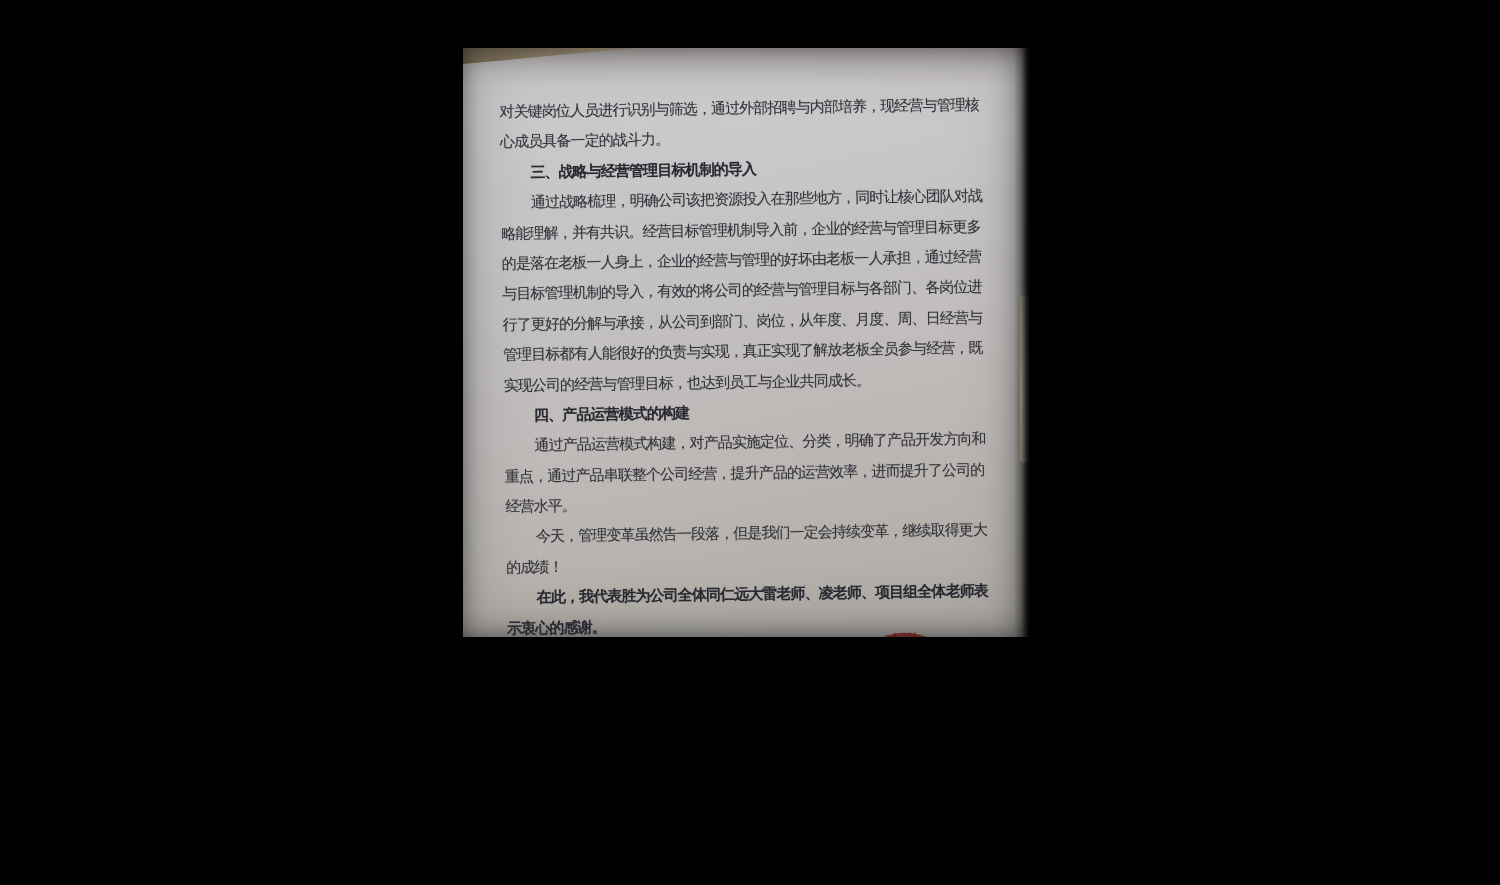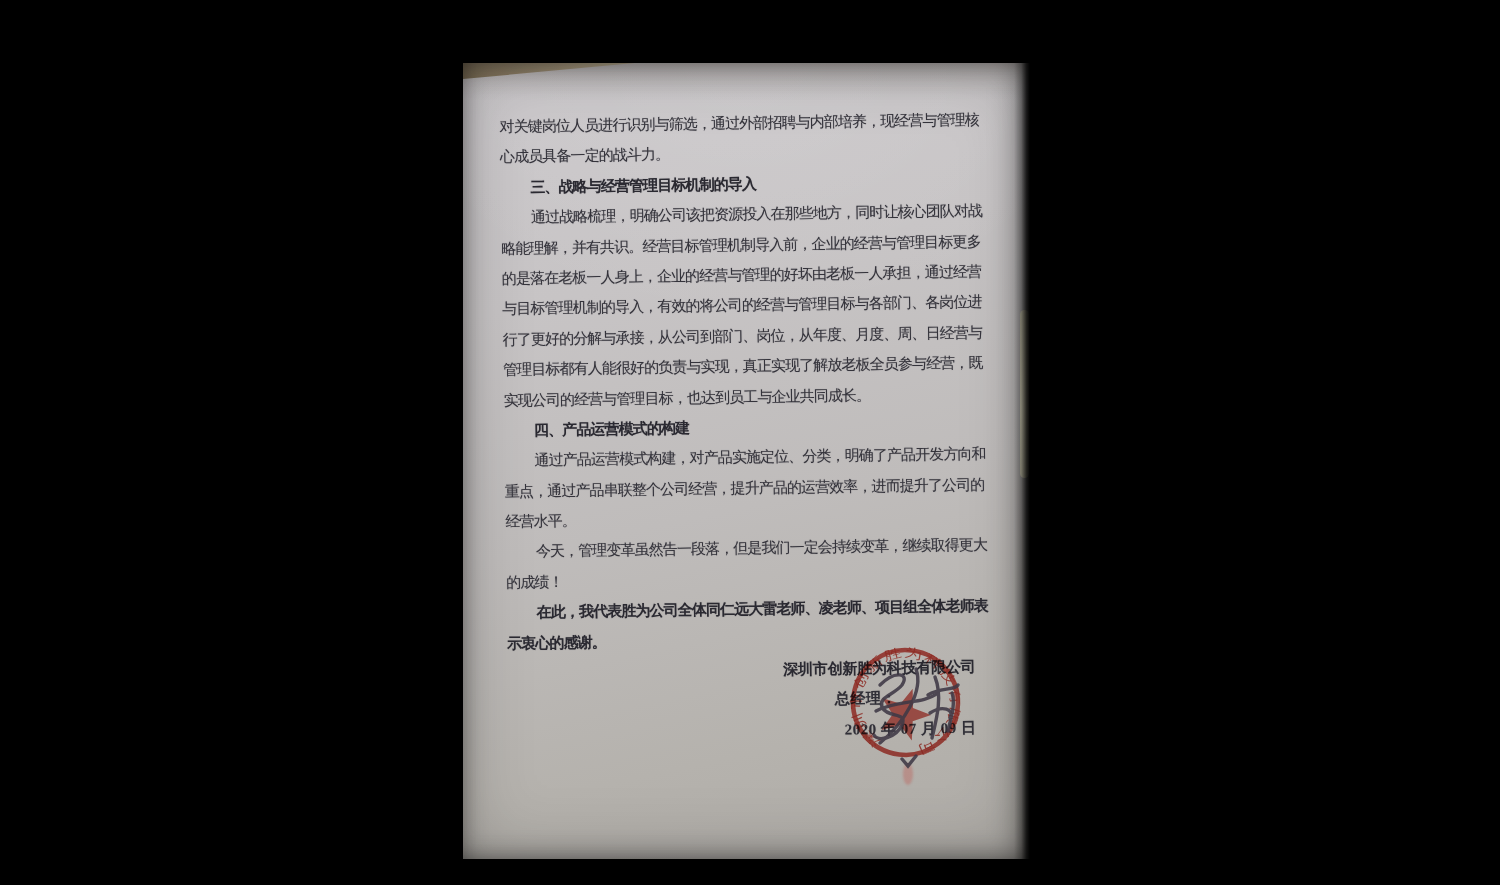--- a/index.html
+++ b/index.html
@@ -10,22 +10,22 @@
     font-family: "Liberation Serif", "DejaVu Serif", serif;
   }
   .stage {
     position: relative;
     width: 1500px; height: 885px;
     background: #000;
   }
   
   .photo {
     position: absolute;
-    left: 463px; top: 63px;
-    width: 567px; height: 796px;
+    left: 463px; top: 48px;
+    width: 567px; height: 589px;
     background:
       radial-gradient(120% 60% at 50% 0%, rgba(255,255,255,0.10), rgba(255,255,255,0) 55%),
       linear-gradient(168deg, #cbc8cb 0%, #c7c4c5 28%, #bfbcbb 55%, #b5b2ad 82%, #aeaba6 100%);
     overflow: hidden;
   }
   .photo::after {
     content: "";
     position: absolute; inset: 0;
     pointer-events: none;
     box-shadow:

